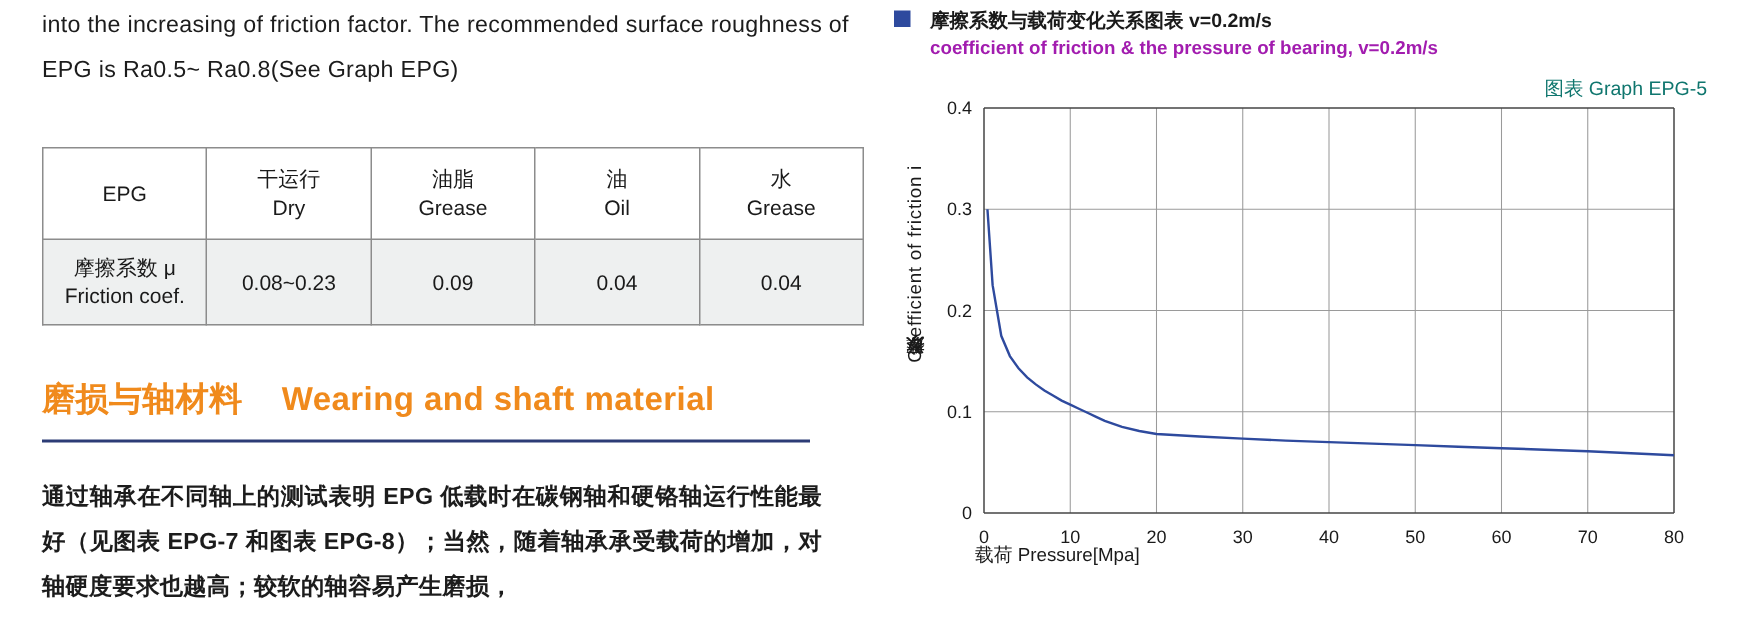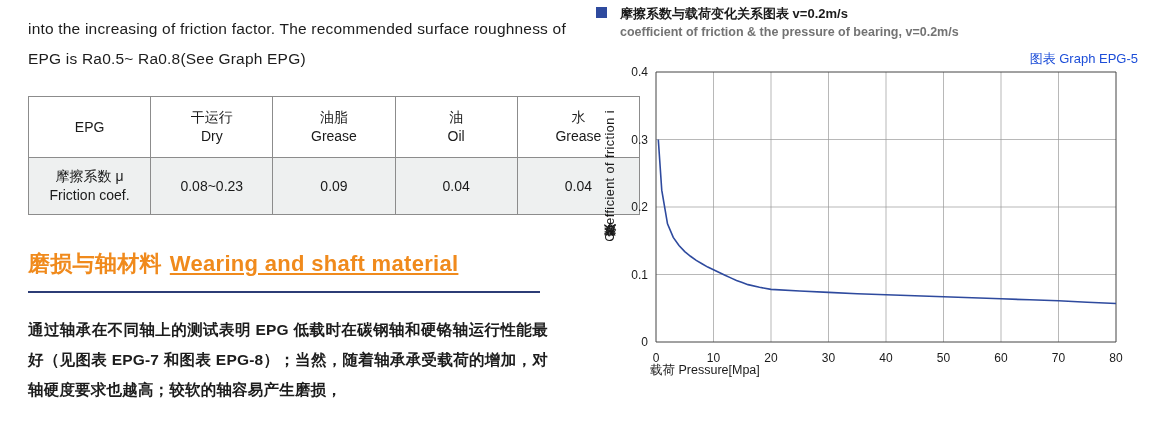--- a/index.html
+++ b/index.html
@@ -28,29 +28,29 @@
     top: 0;
     width: 540px;
   }
   .body-para {
     font-size: 15.5px;
     line-height: 30px;
     color: #1c1c1c;
     letter-spacing: 0.2px;
   }
   .para-top {
-    margin-top: 12px;
+    margin-top: 0px;
     padding-top: 2px;
   }
 
   
   table.spec-table {
     border-collapse: collapse;
-    margin-top: 22px;
-    width: 612px;
+    margin-top: 36px;
+    width: 548px;
     table-layout: fixed;
   }
   table.spec-table td {
     border: 1px solid #8c8c8c;
     text-align: center;
     vertical-align: middle;
     font-size: 14px;
     line-height: 19px;
     color: #1a1a1a;
     padding: 8px 2px;
@@ -68,22 +68,21 @@
 
   
   .section-heading {
     margin-top: 34px;
     color: #f08a1c;
     font-weight: bold;
     font-size: 22px;
     letter-spacing: 0.3px;
   }
   .section-heading .en {
-    margin-left: 8px;
-    text-decoration: underline;
+    margin-left: 26px;
   }
   .heading-rule {
     margin-top: 12px;
     width: 512px;
     height: 2px;
     background: #2c3c76;
   }
 
   .para-bottom {
     margin-top: 22px;
@@ -116,28 +115,28 @@
     flex: 0 0 auto;
   }
   .legend-lines {
     font-size: 13px;
     line-height: 19px;
     color: #1a1a1a;
     font-weight: bold;
   }
   .legend-line2 {
     font-size: 12.5px;
-    color: #737373;
+    color: #a21caf;
   }
   .graph-label {
     position: absolute;
     right: 18px;
     top: 50px;
     font-size: 13px;
-    color: #1d4ed8;
+    color: #0f766e;
     margin-left: 28px;
   }
 
   .plot-wrap {
     position: absolute;
     left: 0;
     top: 0;
     width: 560px;
     height: 421px;
   }

